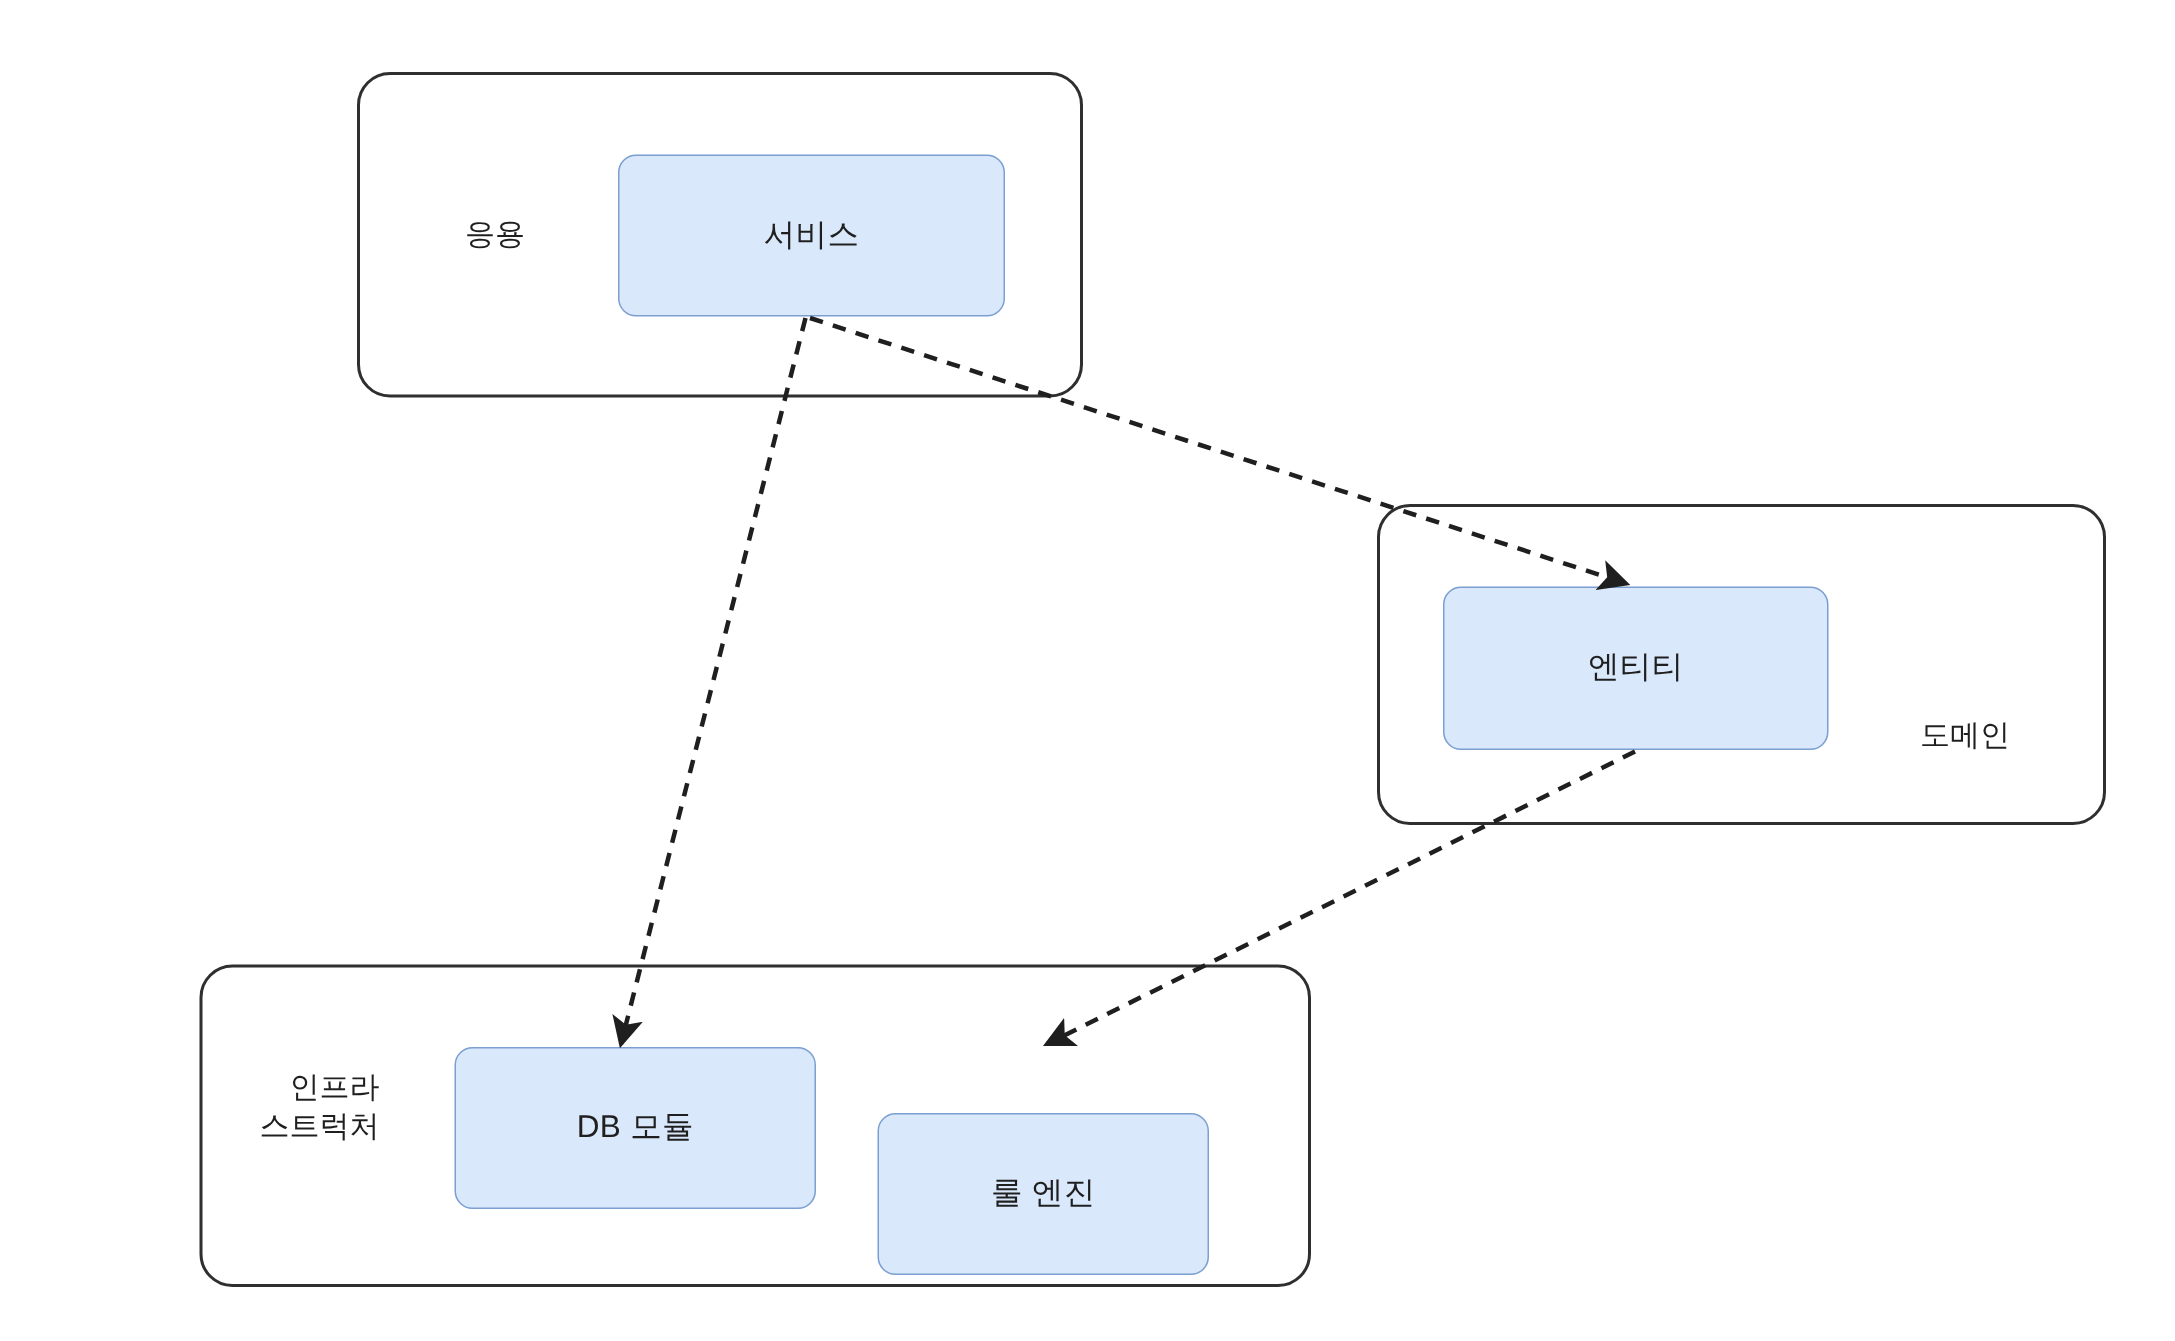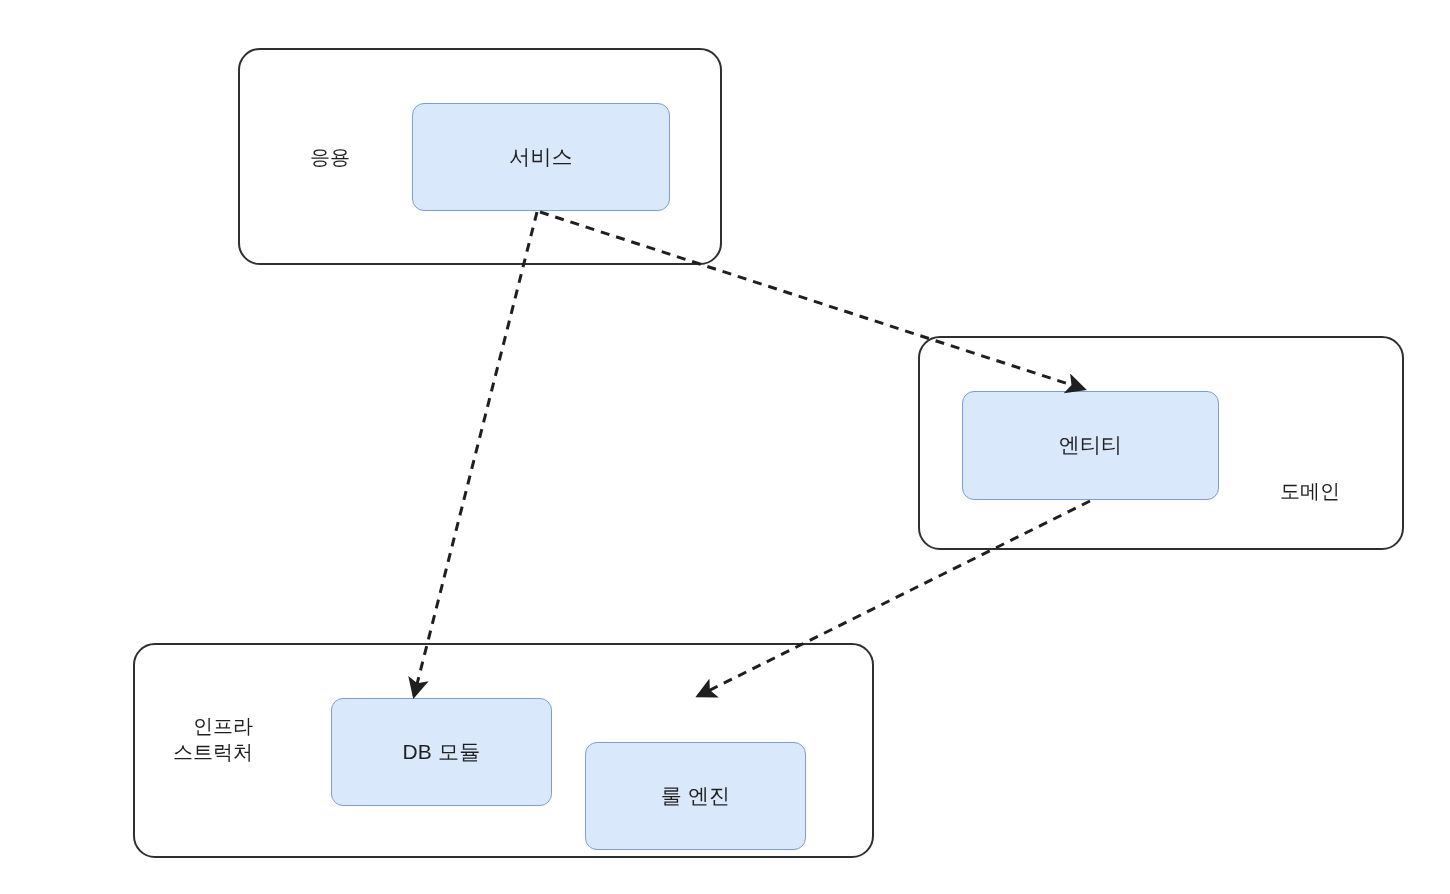--- a/index.html
+++ b/index.html
@@ -78,21 +78,21 @@
   <div class="layer-label" style="left:330px; top:157px;">응용</div>
   <div class="node" style="left:412px; top:103px; width:258px; height:108px;">서비스</div>
 
   <div class="layer" style="left:918px; top:336px; width:486px; height:214px;"></div>
   <div class="layer-label" style="left:1310px; top:445px;margin-top:46px;">도메인</div>
   <div class="node" style="left:962px; top:391px; width:257px; height:109px;">엔티티</div>
 
   <div class="layer" style="left:133px; top:643px; width:741px; height:215px;"></div>
   <div class="layer-label" style="left:213px; top:739px;">인프라
 스트럭처</div>
-  <div class="node" style="left:303px; top:698px; width:221px; height:108px;margin-left:28px;">DB 모듈</div>
+  <div class="node" style="left:303px; top:698px; width:241px; height:108px;">DB 모듈</div>
   <div class="node" style="left:585px; top:698px; width:221px; height:108px;margin-top:44px;">룰 엔진</div>
 
   <svg id="edges" viewBox="0 0 1450 894" xmlns="http://www.w3.org/2000/svg">
     <defs>
       <marker id="arrowhead" markerWidth="7" markerHeight="7" refX="6" refY="3.5" orient="auto" markerUnits="strokeWidth">
         <path d="M0,0 L7,3.5 L0,7 L1.6,3.5 Z" fill="#1f1f1f"></path>
       </marker>
     </defs>
     <g id="edge-group">
         <line x1="540" y1="212" x2="1084" y2="389" class="edge-path" marker-end="url(#arrowhead)"></line>

